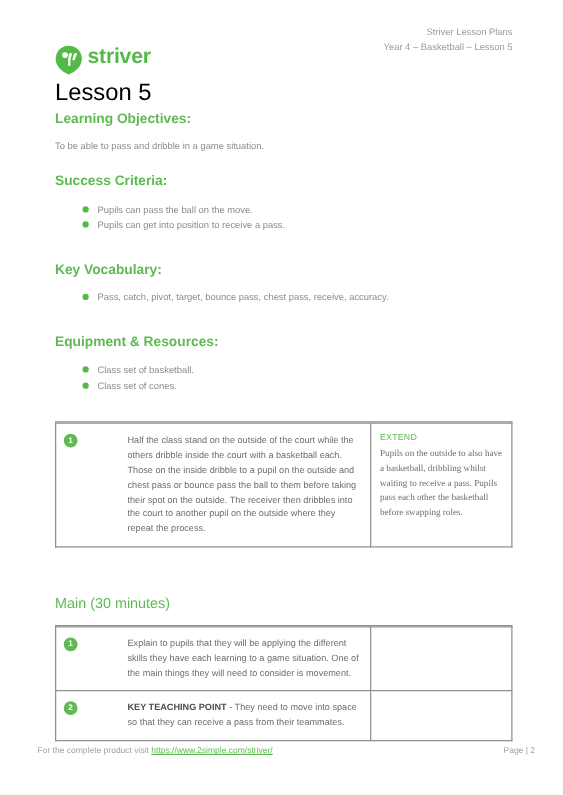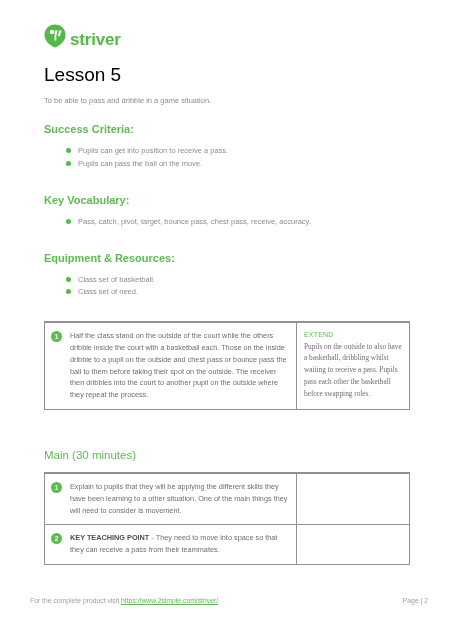--- a/index.html
+++ b/index.html
@@ -31,23 +31,23 @@
     width: 366px;
   }
 
   
   .header {
     position: relative;
     height: 40px;
   }
   .brand {
     position: absolute;
-    left: 0; top: 4px;
+    left: 0; top: 16px;
     display: flex;
-    align-items: flex-end;
+    align-items: flex-start;
     gap: 4px;
   }
   .brand-mark {
     width: 22px;
     height: 24px;
     display: block;
   }
   .brand-name {
     font-size: 17px;
     font-weight: bold;
@@ -157,20 +157,21 @@
     font-size: 6.5px;
     font-weight: bold;
     line-height: 11px;
     text-align: center;
     margin-top: 1px;
   }
   .cell-text {
     font-size: 7.3px;
     color: #6d6e71;
     line-height: 1.62;
+    margin-left: 32px;
   }
   .cell-text b { color: #4d4e50; }
   .cell-extend {
     padding: 7px 6px 8px 7px;
   }
   .extend-label {
     font-size: 7px;
     color: #5dbb52;
     line-height: 1.5;
     letter-spacing: 0.2px;
@@ -209,47 +210,52 @@
     <div class="header">
       <div class="brand">
         <svg class="brand-mark" viewBox="0 0 44 48" aria-hidden="true">
           <path d="M22 1 C34 1 43 10 43 22 C43 34 33 43 22 47 C11 43 1 34 1 22 C1 10 10 1 22 1 Z" fill="#55b949"></path>
           <circle cx="16" cy="16" r="4.6" fill="#ffffff"></circle>
           <path d="M22.5 13 L27.5 13 L24.6 24 L24.6 33 L21.0 33 L21.0 24 Z" fill="#ffffff"></path>
           <path d="M30.5 13 L35.5 13 L31.4 24.5 L27.6 24.5 Z" fill="#ffffff"></path>
         </svg>
         <span class="brand-name">striver</span>
       </div>
+      <div class="header-meta">
+        <div>Striver Lesson Plans</div>
+        <div>Year 4 – Basketball – Lesson 5</div>
+      </div>
     </div>
 
     <h1 class="lesson-title">Lesson 5</h1>
 
+    <h2 class="section-heading">Learning Objectives:</h2>
     <p class="para">To be able to pass and dribble in a game situation.</p>
 
     <div class="spacer-md"></div>
 
     <h2 class="section-heading">Success Criteria:</h2>
     <ul class="bullets">
+      <li><span class="dot"></span><span>Pupils can pass the ball on the move.</span></li>
       <li><span class="dot"></span><span>Pupils can get into position to receive a pass.</span></li>
-      <li><span class="dot"></span><span>Pupils can pass the ball on the move.</span></li>
     </ul>
 
     <div class="spacer-lg"></div>
 
     <h2 class="section-heading">Key Vocabulary:</h2>
     <ul class="bullets">
       <li><span class="dot"></span><span>Pass, catch, pivot, target, bounce pass, chest pass, receive, accuracy.</span></li>
     </ul>
 
     <div class="spacer-lg"></div>
 
     <h2 class="section-heading">Equipment &amp; Resources:</h2>
     <ul class="bullets">
       <li><span class="dot"></span><span>Class set of basketball.</span></li>
-      <li><span class="dot"></span><span>Class set of need.</span></li>
+      <li><span class="dot"></span><span>Class set of cones.</span></li>
     </ul>
 
     <div class="spacer-sm"></div>
 
     <hr class="rule">
 
     <table class="lesson-table">
       <tbody>
         <tr>
           <td>
@@ -273,21 +279,21 @@
 
     <h2 class="block-heading">Main (30 minutes)</h2>
     <hr class="rule">
 
     <table class="lesson-table">
       <tbody>
         <tr>
           <td>
             <div class="cell-main">
               <span class="badge">1</span>
-              <span class="cell-text">Explain to pupils that they will be applying the different skills they have been learning to a other situation. One of the main things they will need to consider is movement.</span>
+              <span class="cell-text">Explain to pupils that they will be applying the different skills they have each learning to a game situation. One of the main things they will need to consider is movement.</span>
             </div>
           </td>
           <td class="col-narrow">
             <div class="cell-extend">
               <div class="extend-label"></div>
               <div class="extend-body"></div>
             </div>
           </td>
         </tr>
         <tr>

